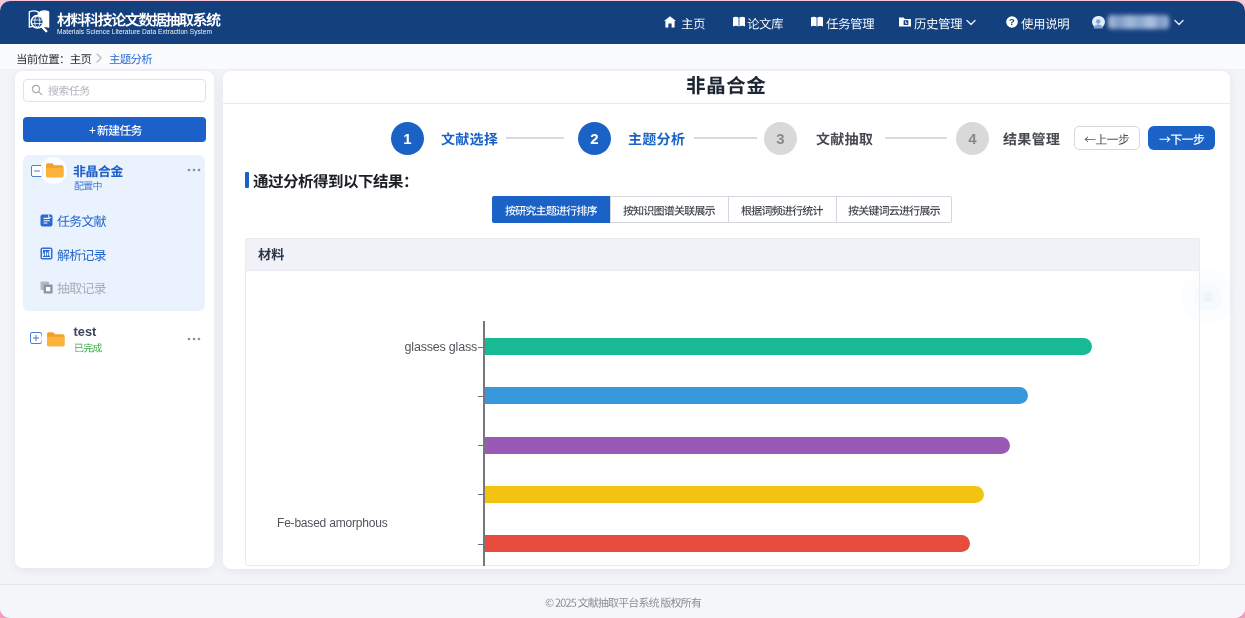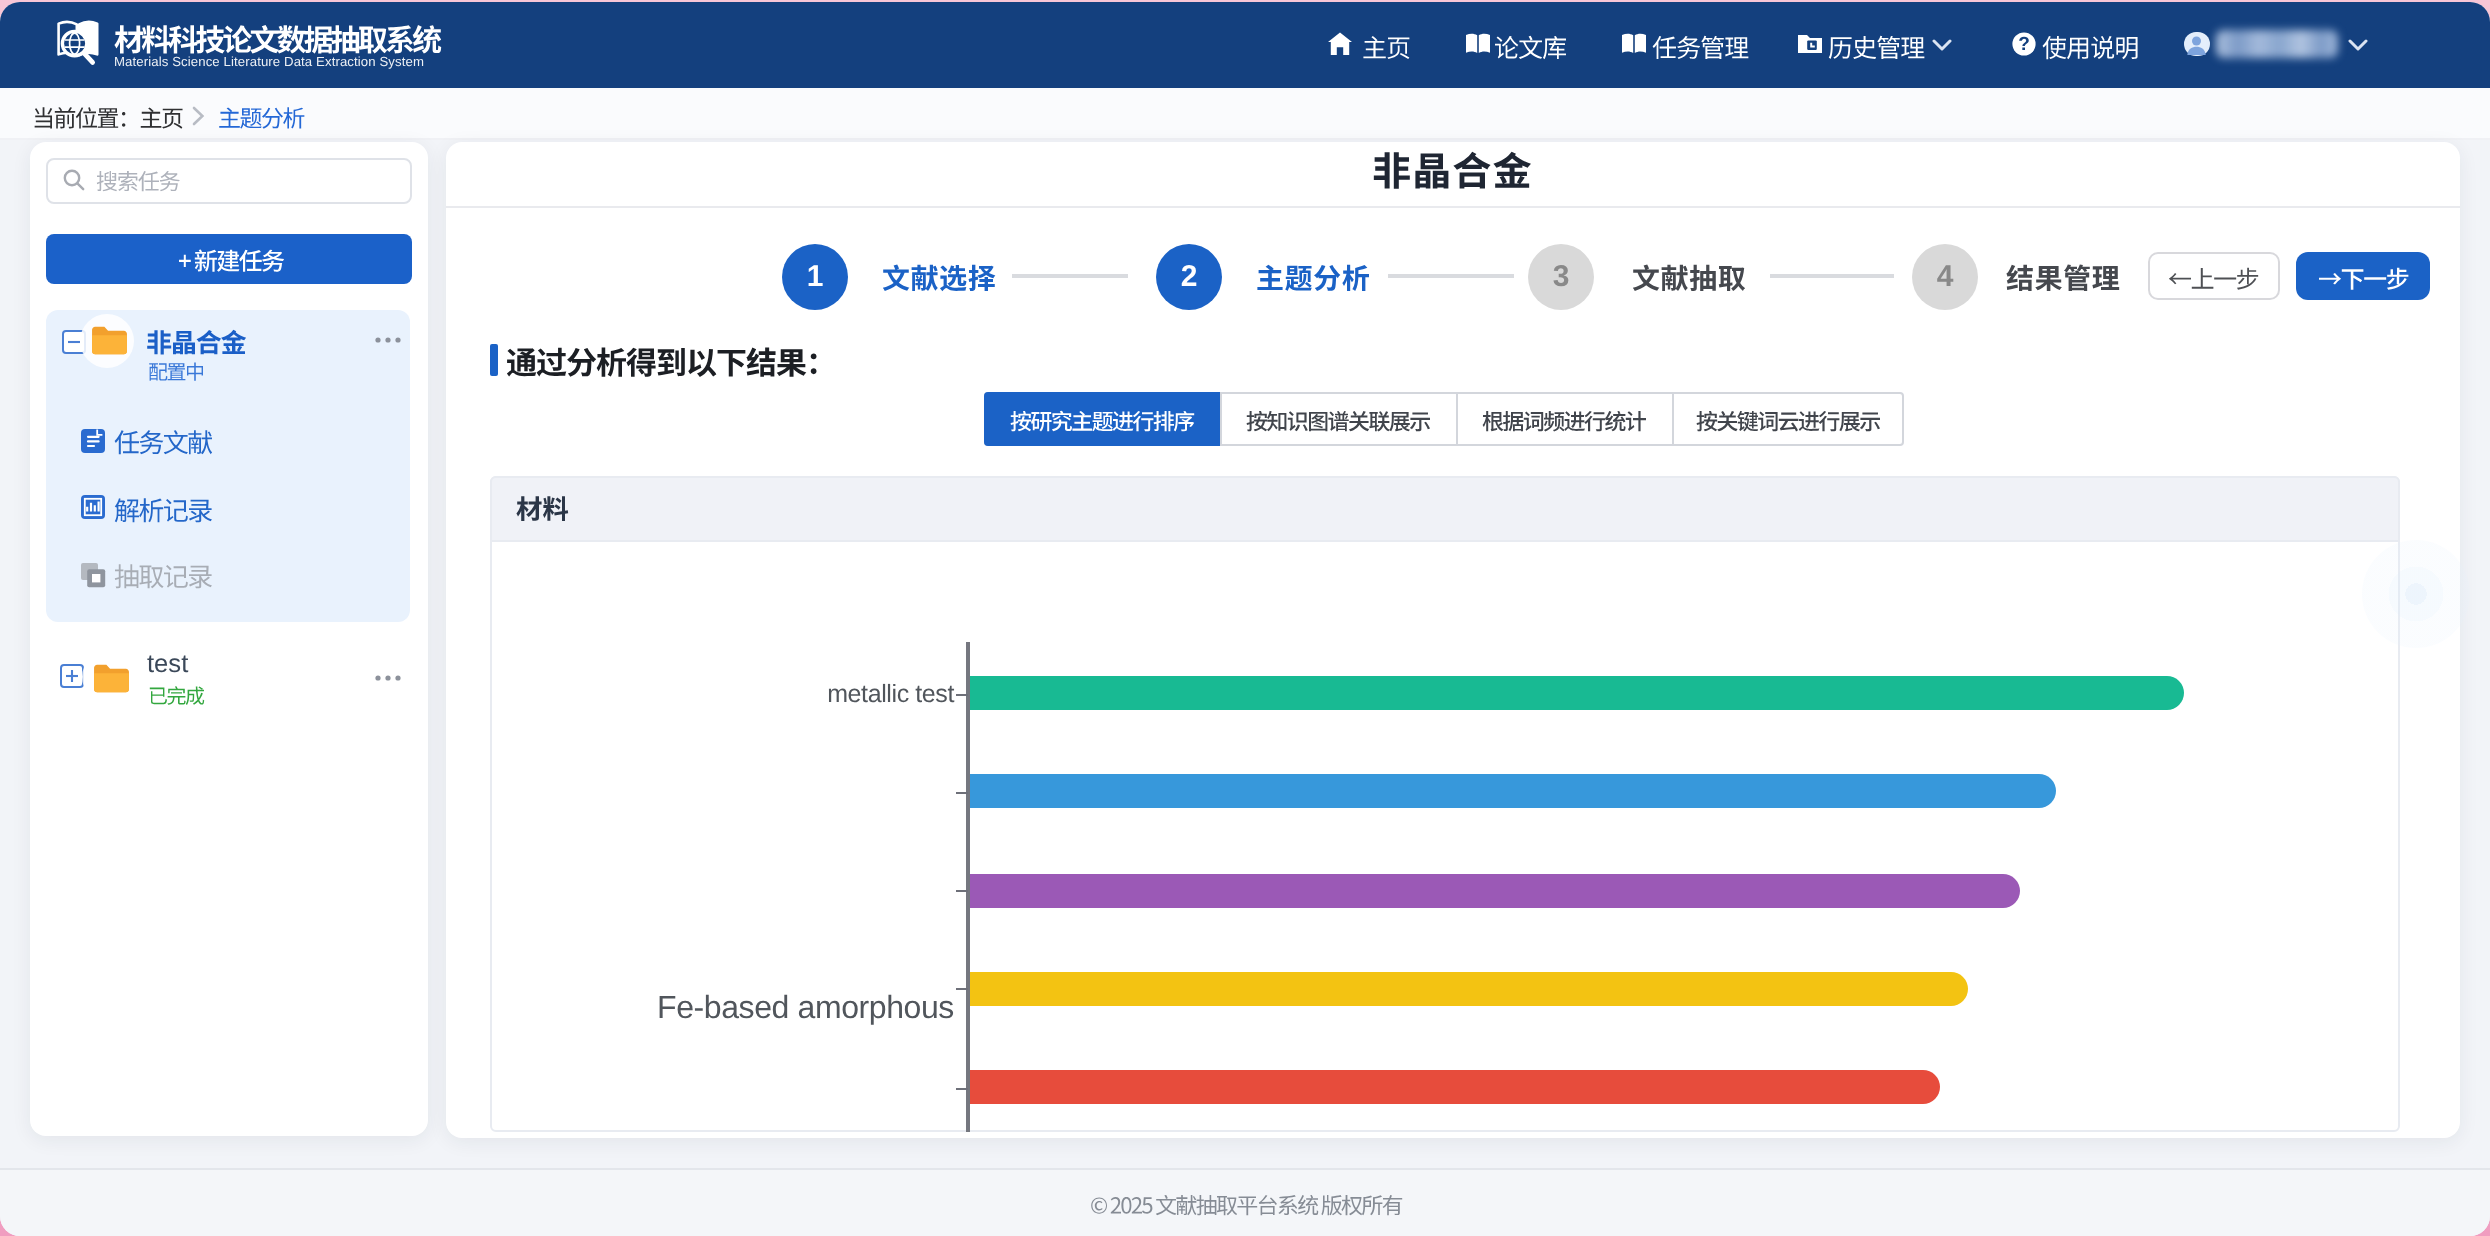--- a/index.html
+++ b/index.html
@@ -167,21 +167,21 @@
     <svg class="abs" style="left:30px;top:330.6px" width="12" height="12" viewBox="0 0 12 12">
       <rect x="0.5" y="0.5" width="11" height="11" rx="1.5" fill="#fff" stroke="#4a7fd4" stroke-width="1"></rect>
       <path d="M3 6 H9" stroke="#4a7fd4" stroke-width="1.05"></path>
       <path d="M6 3 V9" stroke="#4a7fd4" stroke-width="1.05"></path>
     </svg>
     <div class="abs" style="left:41.0px;top:324.0px;width:27px;height:27px;border-radius:50%;background:rgba(255,255,255,.85)"></div>
     <svg class="abs" style="left:45.5px;top:329.5px" width="19.5" height="17" viewBox="0 0 19 16">
       <path d="M1 2.5 C1 1.7 1.7 1 2.5 1 H7 L8.8 3 H16.5 C17.3 3 18 3.7 18 4.5 V13 C18 13.8 17.3 14.5 16.5 14.5 H2.5 C1.7 14.5 1 13.8 1 13 Z" fill="#f2a02d"></path>
       <path d="M1 5.2 H18 V13 C18 13.8 17.3 14.5 16.5 14.5 H2.5 C1.7 14.5 1 13.8 1 13 Z" fill="#fcb339"></path>
     </svg>
-    <div class="abs" style="left:73.5px;top:324px;width:60px;height:14px;font-size:12.8px;font-weight:normal;color:#3b4859;line-height:14px">test</div>
+    <div class="abs" style="left:73.5px;top:324px;width:60px;height:14px;font-size:12.8px;font-weight:bold;color:#3b4859;line-height:14px">test</div>
     <div style="position:absolute;left:73.5px;top:339.4px;width:27.8px;height:15.0px">
       <svg width="27.8" height="15.0" viewBox="0 -11.60 27.8 15.0" style="display:block;overflow:visible">
         <path d="M0.9 -7.8V-7H7.5V-4.4H2.2V-6H1.5V-1C1.5 0.2 2 0.5 3.6 0.5C4 0.5 7 0.5 7.4 0.5C9 0.5 9.3 0 9.5 -1.9C9.3 -1.9 9 -2 8.8 -2.2C8.6 -0.6 8.4 -0.2 7.4 -0.2C6.7 -0.2 4.1 -0.2 3.6 -0.2C2.5 -0.2 2.2 -0.4 2.2 -1V-3.7H7.5V-3.2H8.2V-7.8Z M11.5 -5.5V-4.8H17V-5.5ZM9.8 -3.6V-2.9H12.5C12.4 -1.1 12 -0.2 9.7 0.2C9.8 0.3 10 0.6 10.1 0.8C12.6 0.3 13.1 -0.8 13.3 -2.9H15V-0.4C15 0.4 15.3 0.6 16.2 0.6C16.4 0.6 17.5 0.6 17.7 0.6C18.5 0.6 18.7 0.3 18.8 -1.1C18.6 -1.1 18.3 -1.3 18.1 -1.4C18.1 -0.2 18 -0.1 17.7 -0.1C17.4 -0.1 16.5 -0.1 16.3 -0.1C15.9 -0.1 15.8 -0.1 15.8 -0.4V-2.9H18.7V-3.6ZM13.5 -8.3C13.6 -8 13.8 -7.6 14 -7.2H10.1V-5H10.8V-6.5H17.6V-5H18.4V-7.2H14.9C14.7 -7.6 14.4 -8.1 14.2 -8.5Z M23.9 -8.4C23.9 -7.8 24 -7.2 24 -6.7H19.8V-3.9C19.8 -2.6 19.7 -0.9 18.9 0.4C19 0.5 19.4 0.7 19.5 0.9C20.4 -0.5 20.6 -2.5 20.6 -3.9V-4H22.4C22.4 -2.2 22.3 -1.6 22.2 -1.4C22.1 -1.4 22 -1.3 21.9 -1.3C21.7 -1.3 21.2 -1.3 20.8 -1.4C20.9 -1.2 21 -0.9 21 -0.7C21.5 -0.7 21.9 -0.7 22.2 -0.7C22.5 -0.7 22.6 -0.8 22.8 -1C23 -1.2 23.1 -2.1 23.1 -4.3C23.1 -4.4 23.1 -4.7 23.1 -4.7H20.6V-6H24C24.2 -4.4 24.4 -2.9 24.8 -1.7C24.1 -1 23.4 -0.3 22.5 0.1C22.6 0.3 22.9 0.6 23 0.8C23.8 0.3 24.5 -0.3 25.1 -0.9C25.5 0.1 26.1 0.7 26.9 0.7C27.7 0.7 28 0.2 28.1 -1.5C27.9 -1.6 27.6 -1.7 27.4 -1.9C27.4 -0.6 27.3 0 27 0C26.5 0 26 -0.6 25.6 -1.6C26.4 -2.6 27 -3.7 27.4 -5L26.6 -5.2C26.3 -4.2 25.9 -3.3 25.4 -2.5C25.1 -3.4 24.9 -4.6 24.8 -6H28V-6.7H24.8C24.7 -7.2 24.7 -7.8 24.7 -8.4ZM25.2 -7.9C25.9 -7.6 26.6 -7.1 27 -6.7L27.5 -7.2C27.1 -7.6 26.3 -8.1 25.7 -8.4Z" fill="#33a73f"></path>
       </svg>
     </div>
     <svg class="abs" style="left:187px;top:335.5px" width="14" height="4" viewBox="0 0 14 4">
       <circle cx="2" cy="2" r="1.3" fill="#8c919b"></circle>
       <circle cx="7" cy="2" r="1.3" fill="#8c919b"></circle>
       <circle cx="12" cy="2" r="1.3" fill="#8c919b"></circle>
     </svg>
@@ -265,28 +265,28 @@
     <div class="abs" style="left:245px;top:237px;width:955px;height:328px;background:#fff;border:1px solid #e8ebf1;border-radius:3px"></div>
     <div class="abs" style="left:245px;top:237px;width:955px;height:33px;background:#f0f2f7;border:1px solid #e8ebf1;border-radius:3px 3px 0 0"></div>
     <div style="position:absolute;left:258.0px;top:242.5px;width:26.4px;height:19.8px">
       <svg width="26.4" height="19.8" viewBox="0 -15.31 26.4 19.8" style="display:block;overflow:visible">
         <path d="M9.8 -11.2V-8.5H6.3V-7H9.3C8.4 -5.1 6.8 -3.1 5.1 -2.1C5.5 -1.7 6 -1.2 6.3 -0.8C7.6 -1.7 8.8 -3.2 9.8 -4.8V-0.8C9.8 -0.5 9.7 -0.5 9.5 -0.4C9.2 -0.4 8.4 -0.4 7.7 -0.5C7.9 0 8.2 0.7 8.2 1.1C9.4 1.1 10.2 1.1 10.8 0.8C11.3 0.6 11.5 0.1 11.5 -0.8V-7H12.8V-8.5H11.5V-11.2ZM2.6 -11.2V-8.5H0.6V-7H2.4C2 -5.4 1.2 -3.6 0.2 -2.6C0.5 -2.2 0.9 -1.5 1 -1C1.6 -1.7 2.2 -2.8 2.6 -3.9V1.2H4.2V-4.8C4.7 -4.3 5.1 -3.7 5.4 -3.2L6.3 -4.6C6 -4.9 4.7 -6.2 4.2 -6.6V-7H5.9V-8.5H4.2V-11.2Z M13.7 -10.1C14 -9.2 14.3 -7.9 14.3 -7L15.5 -7.4C15.4 -8.2 15.1 -9.5 14.8 -10.4ZM18 -10.5C17.9 -9.6 17.6 -8.2 17.3 -7.4L18.3 -7.1C18.6 -7.9 19 -9.1 19.4 -10.2ZM19.8 -9.4C20.6 -8.9 21.5 -8.2 21.9 -7.7L22.7 -8.9C22.3 -9.4 21.3 -10.1 20.6 -10.5ZM19.2 -6.1C20 -5.6 21 -4.9 21.4 -4.4L22.2 -5.7C21.7 -6.2 20.7 -6.8 20 -7.2ZM13.7 -6.8V-5.3H15.2C14.8 -4.1 14.1 -2.7 13.5 -1.9C13.7 -1.5 14 -0.8 14.2 -0.3C14.7 -1.1 15.3 -2.3 15.7 -3.6V1.1H17.2V-3.5C17.5 -2.9 17.9 -2.2 18.1 -1.8L19.1 -3C18.8 -3.4 17.5 -4.9 17.2 -5.3V-5.3H19.1V-6.8H17.2V-11.2H15.7V-6.8ZM19.1 -3 19.3 -1.5 23 -2.2V1.2H24.5V-2.4L26.1 -2.7L25.9 -4.2L24.5 -3.9V-11.2H23V-3.7Z" fill="#2b3647"></path>
       </svg>
     </div>
     <div class="abs" style="left:1181px;top:269px;width:54px;height:54px;border-radius:50%;background:radial-gradient(circle,rgba(208,228,248,.38) 0 14%,rgba(222,238,252,.28) 14% 36%,rgba(228,240,252,.16) 36% 70%,rgba(235,244,252,.0) 100%)"></div>
     <div class="abs" style="left:483.2px;top:320px;width:1.4px;height:245px;background:#75777f"></div>
     <div class="abs" style="left:484.5px;top:337.0px;width:607.5px;height:17px;border-radius:0 8.5px 8.5px 0;background:#18ba93"></div>
-    <div class="abs" style="left:277px;top:337.5px;width:200px;height:16px;font-size:12.5px;letter-spacing:-0.2px;color:#51565c;text-align:right;line-height:16px">metallic test</div>
+    <div class="abs" style="left:277px;top:337.5px;width:200px;height:16px;font-size:12.5px;letter-spacing:-0.2px;color:#51565c;text-align:right;line-height:16px">glasses glass</div>
     <div class="abs" style="left:478px;top:345.5px;width:5.5px;height:1px;background:#6e7079"></div>
     <div class="abs" style="left:484.5px;top:386.3px;width:543.5px;height:17px;border-radius:0 8.5px 8.5px 0;background:#3798db"></div>
     <div class="abs" style="left:478px;top:394.8px;width:5.5px;height:1px;background:#6e7079"></div>
     <div class="abs" style="left:484.5px;top:435.6px;width:525.5px;height:17px;border-radius:0 8.5px 8.5px 0;background:#9b59b6"></div>
     <div class="abs" style="left:478px;top:444.1px;width:5.5px;height:1px;background:#6e7079"></div>
     <div class="abs" style="left:484.5px;top:484.9px;width:499.5px;height:17px;border-radius:0 8.5px 8.5px 0;background:#f3c312"></div>
-    <div class="abs" style="left:277px;top:496px;width:200px;height:16px;font-size:16px;letter-spacing:-0.2px;color:#51565c;text-align:right;line-height:16px">Fe-based amorphous</div>
+    <div class="abs" style="left:277px;top:514px;width:200px;height:16px;font-size:12px;letter-spacing:-0.2px;color:#51565c;text-align:left;line-height:16px">Fe-based amorphous</div>
     <div class="abs" style="left:478px;top:493.4px;width:5.5px;height:1px;background:#6e7079"></div>
     <div class="abs" style="left:484.5px;top:534.2px;width:485.5px;height:17px;border-radius:0 8.5px 8.5px 0;background:#e74c3c"></div>
     <div class="abs" style="left:478px;top:542.7px;width:5.5px;height:1px;background:#6e7079"></div>
     <div class="abs" style="left:0;top:583px;width:1245px;height:34px;background:#f4f6f9;border-top:1px solid #e3e6eb"></div>
     <div style="position:absolute;left:545.0px;top:593.1px;width:156.0px;height:16.5px">
       <svg width="156.0" height="16.5" viewBox="0 -12.76 156.0 16.5" style="display:block;overflow:visible">
         <path d="M4.6 0.1C6.7 0.1 8.5 -1.5 8.5 -4C8.5 -6.5 6.7 -8 4.6 -8C2.4 -8 0.6 -6.5 0.6 -4C0.6 -1.5 2.4 0.1 4.6 0.1ZM4.6 -0.4C2.7 -0.4 1.2 -1.8 1.2 -4C1.2 -6.1 2.7 -7.5 4.6 -7.5C6.4 -7.5 8 -6.1 8 -4C8 -1.8 6.4 -0.4 4.6 -0.4ZM4.7 -1.5C5.4 -1.5 5.9 -1.8 6.3 -2.2L6 -2.8C5.6 -2.5 5.2 -2.2 4.7 -2.2C3.8 -2.2 3.3 -2.9 3.3 -4C3.3 -4.9 3.8 -5.6 4.8 -5.6C5.2 -5.6 5.5 -5.4 5.8 -5.1L6.2 -5.6C5.9 -6 5.4 -6.3 4.7 -6.3C3.5 -6.3 2.4 -5.4 2.4 -4C2.4 -2.5 3.4 -1.5 4.7 -1.5Z M10.4 0H15.5V-0.9H13.2C12.8 -0.9 12.3 -0.8 11.9 -0.8C13.8 -2.6 15.1 -4.2 15.1 -5.8C15.1 -7.3 14.2 -8.2 12.7 -8.2C11.7 -8.2 11 -7.7 10.4 -7L10.9 -6.5C11.4 -7 12 -7.4 12.6 -7.4C13.6 -7.4 14.1 -6.7 14.1 -5.8C14.1 -4.4 12.9 -2.8 10.4 -0.6Z M18.2 0.1C19.8 0.1 20.7 -1.2 20.7 -4.1C20.7 -6.9 19.8 -8.2 18.2 -8.2C16.7 -8.2 15.7 -6.9 15.7 -4.1C15.7 -1.2 16.7 0.1 18.2 0.1ZM18.2 -0.7C17.3 -0.7 16.7 -1.7 16.7 -4.1C16.7 -6.4 17.3 -7.4 18.2 -7.4C19.1 -7.4 19.8 -6.4 19.8 -4.1C19.8 -1.7 19.1 -0.7 18.2 -0.7Z M20.9 0H26V-0.9H23.7C23.3 -0.9 22.8 -0.8 22.4 -0.8C24.3 -2.6 25.6 -4.2 25.6 -5.8C25.6 -7.3 24.7 -8.2 23.2 -8.2C22.2 -8.2 21.5 -7.7 20.9 -7L21.4 -6.5C21.9 -7 22.5 -7.4 23.1 -7.4C24.1 -7.4 24.6 -6.7 24.6 -5.8C24.6 -4.4 23.4 -2.8 20.9 -0.6Z M28.6 0.1C29.9 0.1 31.2 -0.9 31.2 -2.6C31.2 -4.4 30.1 -5.2 28.8 -5.2C28.3 -5.2 27.9 -5.1 27.6 -4.9L27.8 -7.2H30.8V-8.1H26.9L26.6 -4.3L27.2 -4C27.6 -4.3 28 -4.4 28.5 -4.4C29.5 -4.4 30.2 -3.8 30.2 -2.6C30.2 -1.4 29.4 -0.7 28.5 -0.7C27.5 -0.7 26.9 -1.1 26.5 -1.6L26 -0.9C26.5 -0.4 27.3 0.1 28.6 0.1Z M37.2 -9.1C37.5 -8.5 37.9 -7.8 38 -7.3L38.9 -7.6C38.8 -8.1 38.4 -8.8 38.1 -9.3ZM33.1 -7.3V-6.5H34.8C35.5 -4.8 36.3 -3.4 37.5 -2.2C36.3 -1.2 34.8 -0.4 32.9 0.1C33.1 0.3 33.4 0.7 33.5 0.9C35.3 0.3 36.8 -0.5 38.1 -1.6C39.3 -0.5 40.8 0.3 42.6 0.8C42.8 0.6 43 0.2 43.2 0C41.4 -0.4 39.9 -1.2 38.7 -2.2C39.8 -3.3 40.7 -4.8 41.3 -6.5H43V-7.3ZM38.1 -2.8C37.1 -3.8 36.2 -5.1 35.7 -6.5H40.4C39.8 -5 39.1 -3.8 38.1 -2.8Z M51.4 -8.4C51.8 -7.9 52.2 -7.1 52.4 -6.6L53.1 -6.9C52.9 -7.4 52.4 -8.1 52 -8.7ZM44.7 -5.2C44.9 -4.7 45.2 -4.1 45.3 -3.8L45.8 -4C45.7 -4.4 45.4 -4.9 45.1 -5.4ZM50.4 -9.2V-6.5V-6.2H48.8V-5.4H50.4C50.3 -3.6 50 -1.3 48.6 0.4C48.8 0.5 49.1 0.7 49.2 0.9C50.2 -0.3 50.7 -1.7 50.9 -3.1C51.3 -1.5 51.8 -0.1 52.6 0.8C52.8 0.6 53.1 0.3 53.2 0.2C52.1 -0.9 51.5 -3 51.2 -5.4H53.2V-6.2H51.2V-6.5V-9.2ZM46.7 -5.4C46.6 -4.9 46.3 -4.2 46.1 -3.7H44.5V-3H45.6V-2.1H44.4V-1.5H45.6V0.3H46.3V-1.5H47.6V-2.1H46.3V-3H47.5V-3.7H46.6C46.9 -4.1 47.1 -4.7 47.3 -5.2ZM43.5 -6.2V0.8H44.2V-5.5H47.8V-0.1C47.8 0 47.8 0.1 47.7 0.1C47.6 0.1 47.2 0.1 46.8 0.1C46.9 0.3 47 0.6 47 0.8C47.6 0.8 48 0.7 48.2 0.6C48.5 0.5 48.5 0.3 48.5 -0.1V-6.2H46.4V-7.3H48.7V-8.1H46.4V-9.2H45.6V-8.1H43.2V-7.3H45.6V-6.2Z M54.8 -9.2V-7H53.3V-6.2H54.8V-3.8L53.2 -3.4L53.4 -2.6L54.8 -3V-0.1C54.8 0.1 54.8 0.1 54.6 0.1C54.5 0.1 54 0.1 53.5 0.1C53.6 0.4 53.8 0.7 53.8 0.9C54.5 0.9 55 0.9 55.2 0.7C55.5 0.6 55.6 0.4 55.6 -0.1V-3.3L57 -3.7L56.9 -4.4L55.6 -4.1V-6.2H56.9V-7H55.6V-9.2ZM58 -3H59.8V-0.7H58ZM58 -3.8V-5.9H59.8V-3.8ZM62.4 -3V-0.7H60.6V-3ZM62.4 -3.8H60.6V-5.9H62.4ZM59.8 -9.2V-6.7H57.2V0.8H58V0.1H62.4V0.8H63.2V-6.7H60.6V-9.2Z M72.3 -7.2C72.1 -5.6 71.6 -4.2 71 -3C70.5 -4.2 70.1 -5.6 69.9 -7.2ZM68.6 -8V-7.2H69.1C69.4 -5.3 69.9 -3.6 70.6 -2.2C69.9 -1.1 69.1 -0.3 68.3 0.3C68.5 0.4 68.7 0.7 68.8 0.9C69.6 0.3 70.4 -0.4 71 -1.4C71.5 -0.5 72.2 0.3 73.1 0.8C73.2 0.6 73.4 0.3 73.6 0.2C72.7 -0.4 72 -1.1 71.5 -2.1C72.3 -3.6 72.9 -5.5 73.2 -7.9L72.7 -8L72.6 -8ZM63.4 -1.4 63.6 -0.6 66.9 -1.2V0.9H67.7V-1.4L68.7 -1.5L68.7 -2.2L67.7 -2.1V-8H68.5V-8.7H63.5V-8H64.3V-1.6ZM65.1 -8H66.9V-6.4H65.1ZM65.1 -5.7H66.9V-4.1H65.1ZM65.1 -3.4H66.9V-2L65.1 -1.7Z M75.1 -6.9C75.5 -6.1 75.9 -5 76.1 -4.4L76.9 -4.7C76.7 -5.3 76.3 -6.4 75.8 -7.1ZM81.5 -7.2C81.2 -6.4 80.7 -5.3 80.3 -4.6L81 -4.4C81.4 -5 81.9 -6.1 82.3 -7ZM73.7 -3.8V-3H78.2V0.9H79.1V-3H83.6V-3.8H79.1V-7.7H83V-8.5H74.3V-7.7H78.2V-3.8Z M85.3 -3.8V0.9H86.1V0.3H91.5V0.8H92.3V-3.8ZM86.1 -0.5V-3H91.5V-0.5ZM84.7 -4.7C85.1 -4.9 85.8 -4.9 92.1 -5.2C92.4 -4.9 92.6 -4.6 92.8 -4.3L93.5 -4.8C92.9 -5.7 91.6 -7.1 90.5 -8L89.9 -7.6C90.4 -7.1 91 -6.5 91.5 -5.9L85.8 -5.7C86.8 -6.6 87.8 -7.7 88.7 -8.9L87.9 -9.3C87 -7.9 85.7 -6.5 85.3 -6.1C84.9 -5.8 84.7 -5.6 84.4 -5.5C84.5 -5.3 84.6 -4.9 84.7 -4.7Z M96.6 -2.5C96 -1.7 95.1 -0.9 94.2 -0.3C94.4 -0.2 94.8 0.1 94.9 0.2C95.8 -0.4 96.8 -1.3 97.4 -2.2ZM100.4 -2.1C101.4 -1.4 102.5 -0.4 103 0.2L103.7 -0.3C103.2 -0.9 102 -1.8 101.1 -2.5ZM100.8 -4.9C101 -4.6 101.3 -4.3 101.6 -4L96.8 -3.7C98.5 -4.5 100.1 -5.5 101.8 -6.7L101.1 -7.3C100.6 -6.8 100 -6.4 99.4 -6L96.7 -5.8C97.5 -6.4 98.3 -7.1 99 -7.9C100.5 -8 101.8 -8.2 102.9 -8.5L102.3 -9.2C100.5 -8.7 97.3 -8.4 94.6 -8.3C94.7 -8.1 94.8 -7.8 94.8 -7.6C95.8 -7.6 96.8 -7.7 97.9 -7.8C97.1 -7 96.3 -6.4 96 -6.2C95.7 -5.9 95.5 -5.8 95.2 -5.7C95.3 -5.5 95.4 -5.2 95.5 -5C95.7 -5.1 96 -5.1 98.3 -5.3C97.3 -4.7 96.5 -4.2 96.1 -4.1C95.5 -3.7 95 -3.5 94.6 -3.5C94.7 -3.2 94.8 -2.9 94.9 -2.7C95.2 -2.8 95.6 -2.9 98.6 -3.1V-0.2C98.6 -0.1 98.6 -0.1 98.4 0C98.2 0 97.6 0 97 -0.1C97.1 0.2 97.2 0.5 97.3 0.8C98.1 0.8 98.6 0.7 99 0.6C99.4 0.5 99.5 0.3 99.5 -0.2V-3.2L102.2 -3.4C102.5 -3 102.8 -2.7 103 -2.4L103.6 -2.8C103.2 -3.4 102.2 -4.5 101.4 -5.2Z M111.3 -3.9V-0.4C111.3 0.4 111.5 0.7 112.2 0.7C112.4 0.7 113 0.7 113.2 0.7C113.9 0.7 114.1 0.2 114.1 -1.3C113.9 -1.3 113.6 -1.4 113.4 -1.6C113.4 -0.3 113.4 -0.1 113.1 -0.1C113 -0.1 112.5 -0.1 112.4 -0.1C112.1 -0.1 112.1 -0.1 112.1 -0.4V-3.9ZM109.2 -3.8C109.1 -1.7 108.9 -0.5 107.1 0.2C107.3 0.3 107.5 0.6 107.6 0.8C109.6 0 109.9 -1.4 110 -3.8ZM104.1 -0.6 104.2 0.2C105.2 -0.1 106.5 -0.5 107.8 -0.9L107.6 -1.6C106.3 -1.2 105 -0.8 104.1 -0.6ZM110.1 -9.1C110.4 -8.6 110.6 -8 110.7 -7.6H108.1V-6.9H110.1C109.6 -6.2 108.8 -5.2 108.6 -5C108.3 -4.8 108.1 -4.7 107.9 -4.6C107.9 -4.5 108.1 -4 108.1 -3.8C108.4 -4 108.9 -4 112.9 -4.4C113.1 -4.1 113.2 -3.8 113.3 -3.6L114 -4C113.7 -4.6 113 -5.6 112.4 -6.4L111.8 -6.1C112 -5.8 112.2 -5.4 112.5 -5L109.5 -4.8C109.9 -5.4 110.6 -6.2 111 -6.9H114V-7.6H110.9L111.6 -7.9C111.4 -8.2 111.2 -8.8 110.9 -9.3ZM104.3 -4.7C104.4 -4.7 104.7 -4.8 106 -5C105.5 -4.3 105.1 -3.7 104.9 -3.5C104.5 -3.1 104.3 -2.8 104.1 -2.8C104.2 -2.6 104.3 -2.2 104.3 -2C104.6 -2.1 104.9 -2.3 107.7 -2.9C107.6 -3 107.6 -3.4 107.6 -3.6L105.6 -3.2C106.4 -4.1 107.2 -5.3 107.9 -6.5L107.2 -7C107 -6.5 106.7 -6.1 106.5 -5.7L105.1 -5.6C105.8 -6.5 106.5 -7.7 107 -8.9L106.2 -9.3C105.7 -8 104.9 -6.5 104.6 -6.2C104.4 -5.8 104.2 -5.5 104 -5.5C104.1 -5.3 104.2 -4.8 104.3 -4.7Z M116.5 -9V-4.6C116.5 -3 116.4 -1 115.7 0.4C115.9 0.5 116.2 0.8 116.3 0.9C116.9 -0.2 117.2 -1.7 117.2 -3.1H118.8V0.9H119.5V-3.9H117.3L117.3 -4.7V-5.5H120.2V-6.2H119.2V-9.3H118.5V-6.2H117.3V-9ZM124.7 -5.3C124.5 -4 124.1 -2.9 123.5 -2.1C123 -3 122.6 -4.1 122.4 -5.3ZM120.7 -8.5V-4.7C120.7 -3.1 120.6 -1 119.7 0.5C119.9 0.6 120.2 0.8 120.4 0.9C121.3 -0.6 121.5 -2.8 121.5 -4.7V-5.3H121.7C122 -3.8 122.4 -2.5 123.1 -1.4C122.5 -0.7 121.8 -0.1 121 0.2C121.2 0.4 121.4 0.7 121.5 0.9C122.3 0.5 122.9 0 123.5 -0.7C124 0 124.7 0.5 125.4 0.9C125.5 0.7 125.8 0.4 126 0.2C125.2 -0.1 124.5 -0.7 124 -1.4C124.8 -2.5 125.4 -4 125.6 -5.9L125.1 -6.1L125 -6H121.5V-7.8C123 -8 124.6 -8.2 125.8 -8.4L125.3 -9.2C124.2 -8.9 122.3 -8.6 120.7 -8.5Z M134.9 -7.4C134.5 -5.5 133.9 -3.9 133 -2.7C132.2 -3.9 131.7 -5.5 131.3 -7.4ZM130.2 -8.2V-7.4H130.6C130.9 -5.2 131.5 -3.4 132.5 -2C131.6 -1 130.6 -0.3 129.5 0.2C129.7 0.3 129.9 0.7 130.1 0.9C131.1 0.4 132.1 -0.4 133 -1.3C133.7 -0.5 134.5 0.2 135.6 0.9C135.7 0.7 135.9 0.4 136.2 0.3C135.1 -0.4 134.2 -1.1 133.5 -2C134.6 -3.5 135.4 -5.5 135.8 -8.1L135.3 -8.3L135.1 -8.2ZM127.8 -9.2V-6.9H126V-6.1H127.6C127.3 -4.6 126.5 -2.9 125.7 -1.9C125.9 -1.7 126.1 -1.4 126.2 -1.1C126.8 -1.9 127.4 -3.3 127.8 -4.6V0.9H128.7V-4.7C129.1 -4.1 129.8 -3.3 130 -2.9L130.5 -3.6C130.2 -3.9 129 -5.3 128.7 -5.7V-6.1H130.1V-6.9H128.7V-9.2Z M141.5 -8.1V-4.5C141.5 -2.9 141.4 -1 140.1 0.4C140.3 0.5 140.6 0.7 140.7 0.9C142.2 -0.5 142.4 -2.8 142.4 -4.5V-4.7H144.1V0.8H144.9V-4.7H146.2V-5.5H142.4V-7.5C143.7 -7.7 145.1 -8 146 -8.4L145.4 -9.1C144.5 -8.7 142.9 -8.3 141.5 -8.1ZM137.6 -4V-4.3V-5.7H139.7V-4ZM140.5 -9C139.6 -8.6 138.1 -8.3 136.7 -8.2V-4.3C136.7 -2.9 136.7 -1 136 0.4C136.2 0.5 136.5 0.7 136.7 0.9C137.3 -0.2 137.5 -1.8 137.5 -3.2H140.5V-6.5H137.6V-7.5C138.8 -7.7 140.2 -7.9 141 -8.3Z M150.1 -9.2C150 -8.8 149.8 -8.3 149.6 -7.8H146.5V-7H149.3C148.6 -5.6 147.6 -4.2 146.3 -3.3C146.4 -3.2 146.7 -2.9 146.8 -2.7C147.5 -3.2 148.1 -3.8 148.6 -4.5V0.9H149.4V-1.3H154V-0.2C154 0 154 0.1 153.8 0.1C153.6 0.1 152.9 0.1 152.2 0.1C152.3 0.3 152.4 0.6 152.5 0.8C153.4 0.8 154 0.8 154.4 0.7C154.7 0.6 154.9 0.3 154.9 -0.2V-5.8H149.5C149.8 -6.2 150 -6.6 150.2 -7H156.1V-7.8H150.5C150.7 -8.2 150.8 -8.6 151 -9ZM149.4 -3.2H154V-2H149.4ZM149.4 -3.9V-5H154V-3.9Z" fill="#868c95"></path>
       </svg>
     </div>
   </div>

